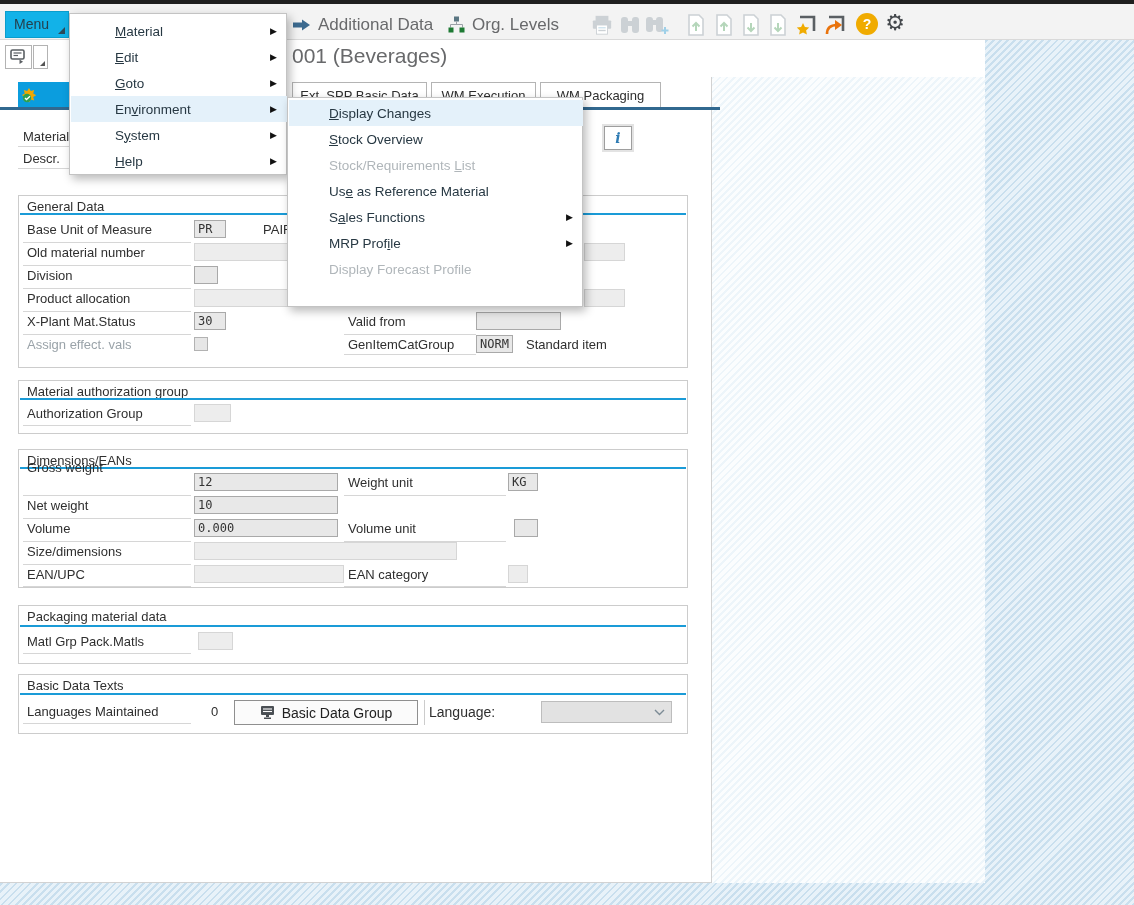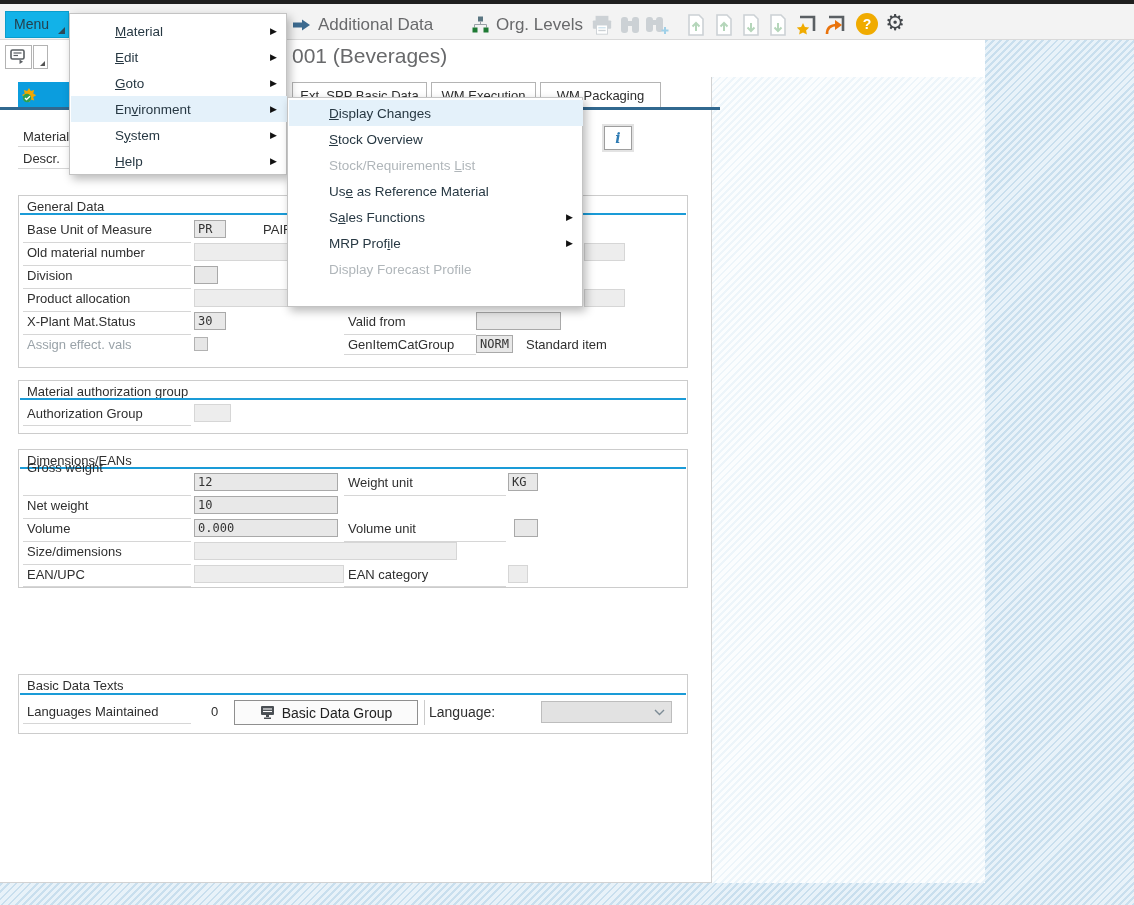--- a/index.html
+++ b/index.html
@@ -75,21 +75,21 @@
     <div class="abs tri-br" style="right:3px;bottom:3px;"></div>
   </div>
 
   <div class="abs tb-btn" style="left:293px;">
     <svg width="18" height="12" viewBox="0 0 18 12">
         <path d="M0 3.5 h9 V0.5 l8 5.5 -8 5.5 V8.5 H0 z" fill="#3c6a8f"></path>
       </svg>
     <span>Additional Data</span>
   </div>
 
-  <div class="abs tb-btn" style="left:472px;">
+  <div class="abs tb-btn" style="left:448px;">
     <svg width="17" height="18" viewBox="0 0 17 18">
       <rect x="6" y="0.5" width="5" height="5" fill="#5a7682"></rect>
       <path d="M8.5 5.5 v3 M2.5 8.5 h12 M2.5 8.5 v3 M14.5 8.5 v3" stroke="#9aa0a6" fill="none"></path>
       <rect x="0.5" y="11.5" width="5" height="5" fill="#1e7a34"></rect>
       <rect x="11.5" y="11.5" width="5" height="5" fill="#1e7a34"></rect>
     </svg>
     <span>Org. Levels</span>
   </div>
 
   <div class="abs icw" style="left:590px;">
@@ -271,20 +271,27 @@
     <div class="abs uline" style="left:4px;top:114px;width:168px;"></div>
 
     <div class="abs lbl" style="left:8px;top:117px;">EAN/UPC</div>
     <div class="abs fld ro" style="left:175px;top:115px;width:150px;"></div>
     <div class="abs lbl" style="left:329px;top:117px;">EAN category</div>
     <div class="abs fld ro" style="left:489px;top:115px;width:20px;"></div>
     <div class="abs uline" style="left:4px;top:136px;width:168px;"></div>
     <div class="abs uline" style="left:325px;top:136px;width:162px;"></div>
   </div>
 
+  <div class="abs sect" style="left:18px;top:605px;width:670px;height:59px;">
+    <div class="abs t">Packaging material data</div>
+    <div class="abs rule" style="top:19px;width:666px;"></div>
+    <div class="abs lbl" style="left:8px;top:28px;">Matl Grp Pack.Matls</div>
+    <div class="abs fld ro" style="left:179px;top:26px;width:35px;"></div>
+    <div class="abs uline" style="left:4px;top:47px;width:168px;"></div>
+  </div>
 
   <div class="abs sect" style="left:18px;top:674px;width:670px;height:60px;">
     <div class="abs t">Basic Data Texts</div>
     <div class="abs rule" style="top:18px;width:666px;"></div>
     <div class="abs lbl" style="left:8px;top:29px;">Languages Maintained</div>
     <div class="abs uline" style="left:4px;top:48px;width:168px;"></div>
     <div class="abs lbl" style="left:192px;top:29px;">0</div>
     <div class="abs btn" style="left:215px;top:25px;width:184px;height:25px;">
       <svg width="15" height="15" viewBox="0 0 15 15">
         <rect x="1" y="1" width="13" height="9" rx="1" fill="#4a4f54"></rect>

